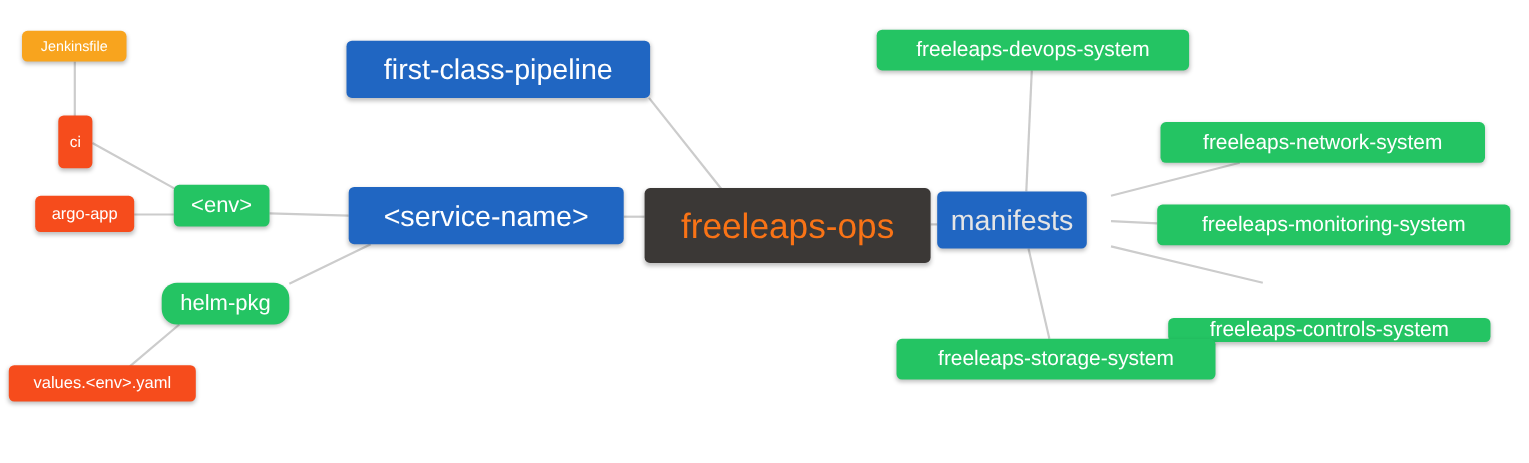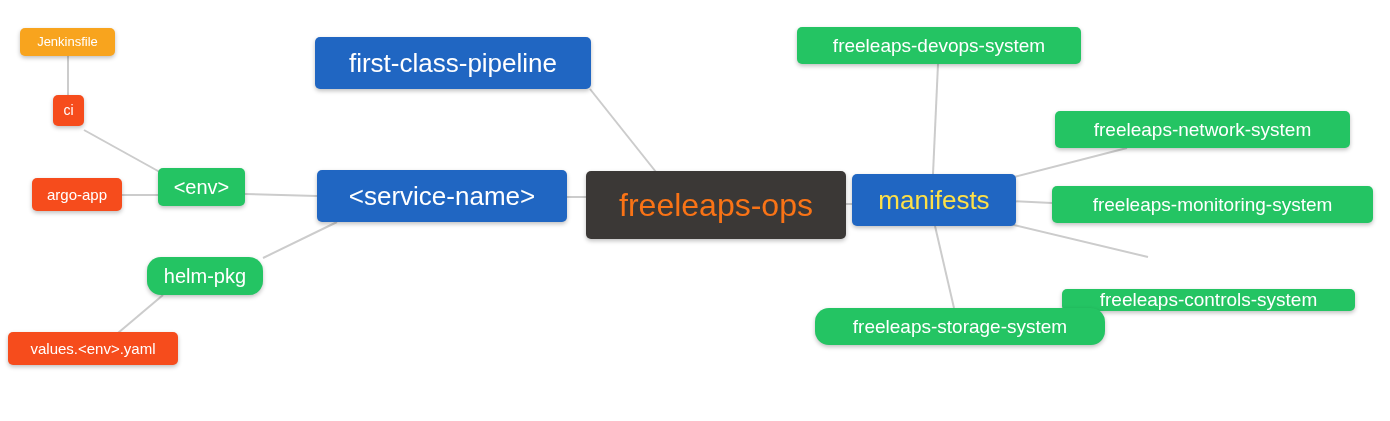--- a/index.html
+++ b/index.html
@@ -54,21 +54,21 @@
       <line x1="933" y1="174" x2="938" y2="64" stroke="#cccccc" stroke-width="2"></line>
       <line x1="1010" y1="178" x2="1127" y2="148" stroke="#cccccc" stroke-width="2"></line>
       <line x1="1010" y1="201" x2="1052" y2="203" stroke="#cccccc" stroke-width="2"></line>
       <line x1="1010" y1="224" x2="1148" y2="257" stroke="#cccccc" stroke-width="2"></line>
       <line x1="935" y1="226" x2="954" y2="308" stroke="#cccccc" stroke-width="2"></line>
     </svg>
   <div id="node-layer">
       <div class="node" style="left: 20px; top: 28px; width: 95px; height: 28px; background: rgb(248, 164, 30); font-size: 13px; color: rgb(255, 255, 255);">
         <span>Jenkinsfile</span>
       </div>
-      <div class="node" style="left: 53px; top: 95px; width: 31px; height: 31px; background: rgb(246, 76, 28); font-size: 14px; color: rgb(255, 255, 255);">
+      <div class="node" style="left: 53px; top: 105px; width: 31px; height: 48px; background: rgb(246, 76, 28); font-size: 14px; color: rgb(255, 255, 255);">
         <span>ci</span>
       </div>
       <div class="node" style="left: 32px; top: 178px; width: 90px; height: 33px; background: rgb(246, 76, 28); font-size: 15px; color: rgb(255, 255, 255);">
         <span>argo-app</span>
       </div>
       <div class="node" style="left: 158px; top: 168px; width: 87px; height: 38px; background: rgb(36, 196, 99); font-size: 20px; color: rgb(255, 255, 255);">
         <span>&lt;env&gt;</span>
       </div>
       <div class="node" style="left: 147px; top: 257px; width: 116px; height: 38px; background: rgb(36, 196, 99); font-size: 20px; color: rgb(255, 255, 255); border-radius: 14px;">
         <span>helm-pkg</span>
@@ -78,32 +78,32 @@
       </div>
       <div class="node" style="left: 315px; top: 37px; width: 276px; height: 52px; background: rgb(32, 102, 194); font-size: 26px; color: rgb(255, 255, 255);">
         <span>first-class-pipeline</span>
       </div>
       <div class="node" style="left: 317px; top: 170px; width: 250px; height: 52px; background: rgb(32, 102, 194); font-size: 26px; color: rgb(255, 255, 255);">
         <span>&lt;service-name&gt;</span>
       </div>
       <div class="node" style="left: 586px; top: 171px; width: 260px; height: 68px; background: rgb(59, 56, 54); font-size: 32px; color: #f97316;">
         <span>freeleaps-ops</span>
       </div>
-      <div class="node" style="left: 852px; top: 174px; width: 164px; height: 52px; background: rgb(32, 102, 194); font-size: 26px; color: #fde047;">
+      <div class="node" style="left: 852px; top: 174px; width: 136px; height: 52px; background: rgb(32, 102, 194); font-size: 26px; color: #e5e5e5;">
         <span>manifests</span>
       </div>
       <div class="node" style="left: 797px; top: 27px; width: 284px; height: 37px; background: rgb(36, 196, 99); font-size: 19px; color: rgb(255, 255, 255);">
         <span>freeleaps-devops-system</span>
       </div>
       <div class="node" style="left: 1055px; top: 111px; width: 295px; height: 37px; background: rgb(36, 196, 99); font-size: 19px; color: rgb(255, 255, 255);">
         <span>freeleaps-network-system</span>
       </div>
       <div class="node" style="left: 1052px; top: 186px; width: 321px; height: 37px; background: rgb(36, 196, 99); font-size: 19px; color: rgb(255, 255, 255);">
         <span>freeleaps-monitoring-system</span>
       </div>
       <div class="node" style="left: 1062px; top: 257px; width: 293px; height: 22px; background: rgb(36, 196, 99); font-size: 19px; color: rgb(255, 255, 255); margin-top: 32px;">
         <span>freeleaps-controls-system</span>
       </div>
-      <div class="node" style="left: 815px; top: 308px; width: 290px; height: 37px; background: rgb(36, 196, 99); font-size: 19px; color: rgb(255, 255, 255); border-radius: 14px;">
+      <div class="node" style="left: 815px; top: 308px; width: 290px; height: 37px; background: rgb(36, 196, 99); font-size: 19px; color: rgb(255, 255, 255);">
         <span>freeleaps-storage-system</span>
       </div>
     </div>
 </div>
 
 </body></html>

